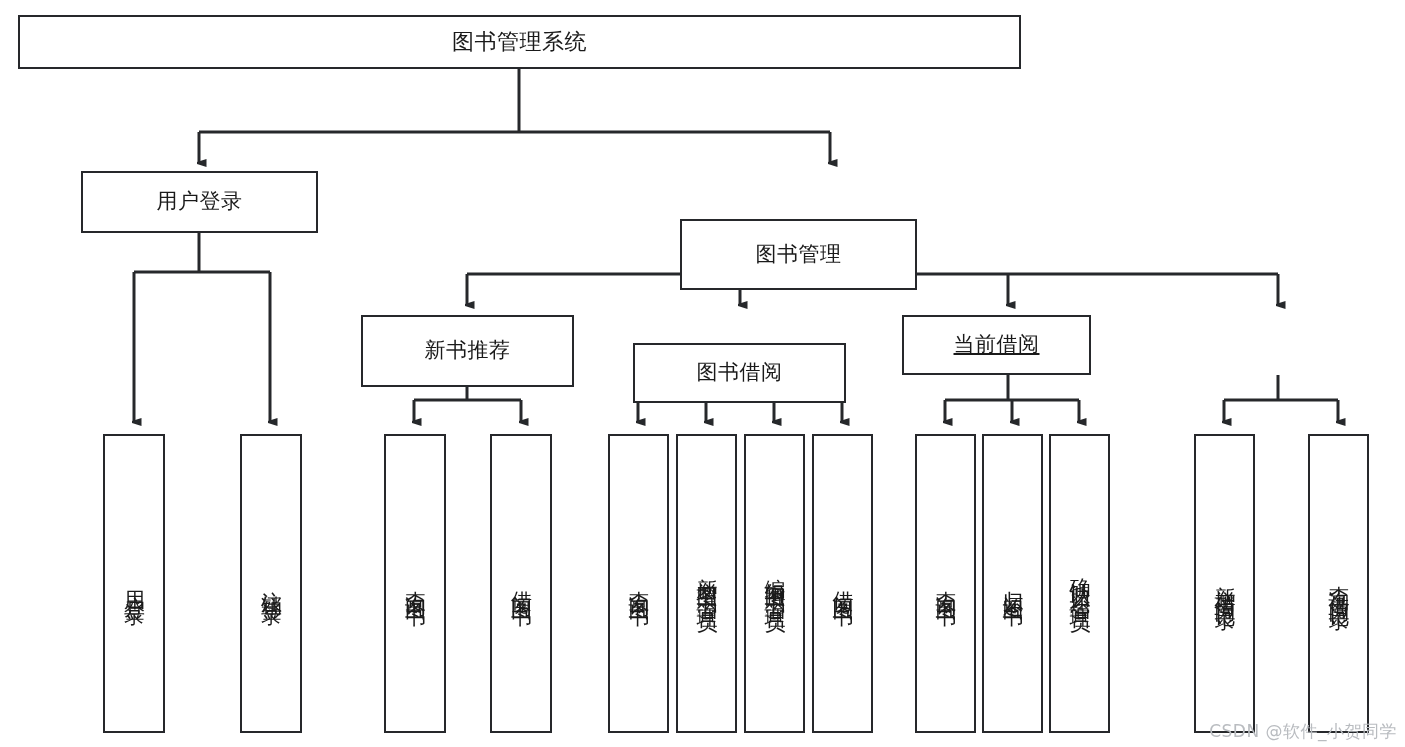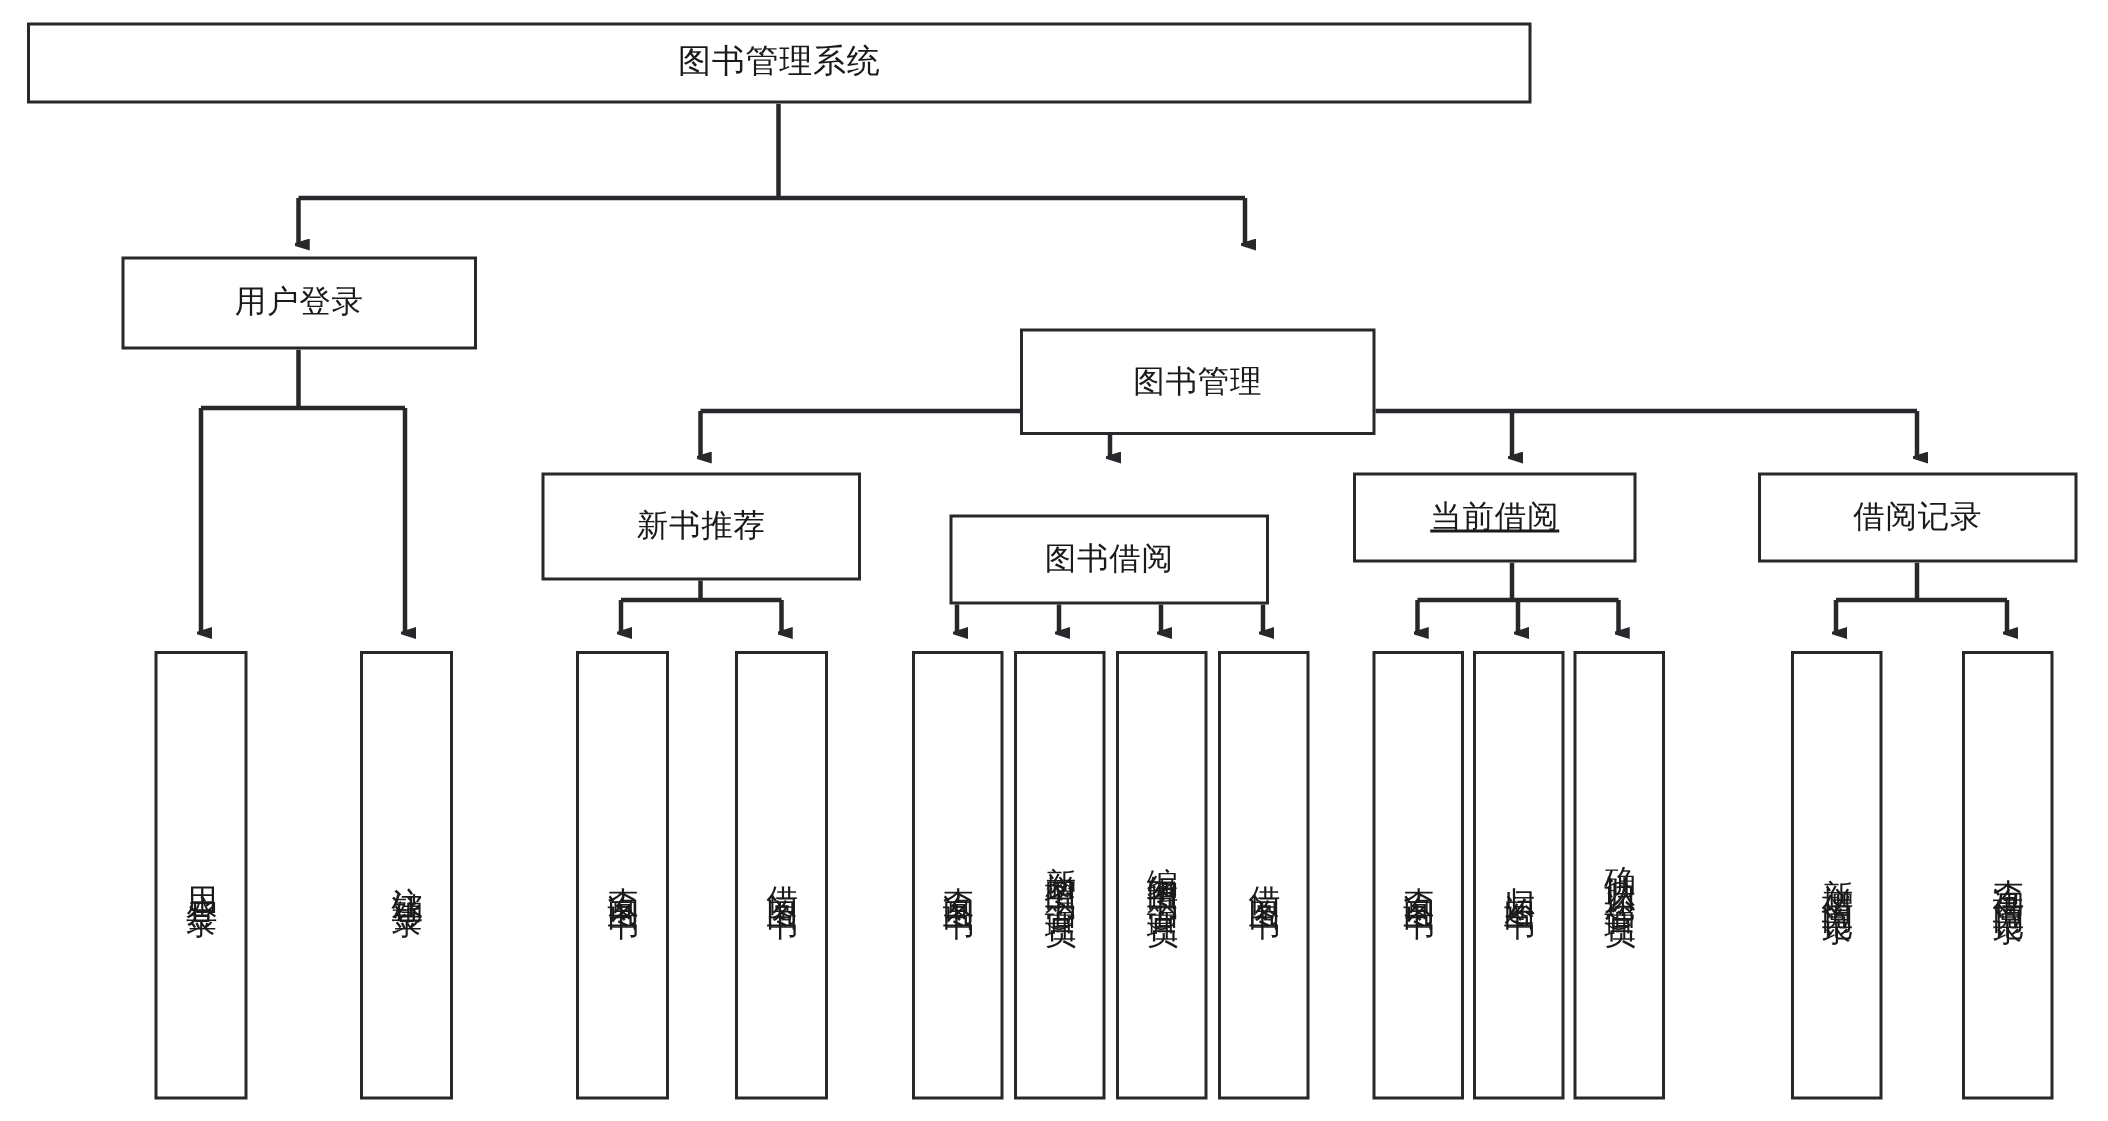--- a/index.html
+++ b/index.html
@@ -146,23 +146,20 @@
 
   <div class="node h-node" style="left:361px; top:315px; width:213px; height:72px;">
     <span class="lbl">新书推荐</span>
   </div>
   <div class="node h-node" style="left:633px; top:315px; width:213px; height:60px;margin-top:28px;">
     <span class="lbl">图书借阅</span>
   </div>
   <div class="node h-node" style="left:902px; top:315px; width:189px; height:60px;text-decoration:underline;">
     <span class="lbl">当前借阅</span>
   </div>
-  <div class="node h-node" style="left:1172px; top:315px; width:213px; height:60px;">
-    <span class="lbl">借阅记录</span>
-  </div>
 
   <div class="node v-node" style="left:103px; top:434px; width:62px; height:299px;">
     <span class="lbl">用户登录</span>
   </div>
   <div class="node v-node" style="left:240px; top:434px; width:62px; height:299px;">
     <span class="lbl">注销登录</span>
   </div>
 
   <div class="node v-node" style="left:384px; top:434px; width:62px; height:299px;">
     <span class="lbl">查询图书</span>
@@ -194,14 +191,15 @@
     <span class="lbl">确认归还（管理员）</span>
   </div>
 
   <div class="node v-node" style="left:1194px; top:434px; width:61px; height:299px;">
     <span class="lbl">新增借阅记录</span>
   </div>
   <div class="node v-node" style="left:1308px; top:434px; width:61px; height:299px;">
     <span class="lbl">查询借阅记录</span>
   </div>
 
+  <div id="watermark">CSDN @软件_小贺同学</div>
 
 </div>
 
 </body></html>

